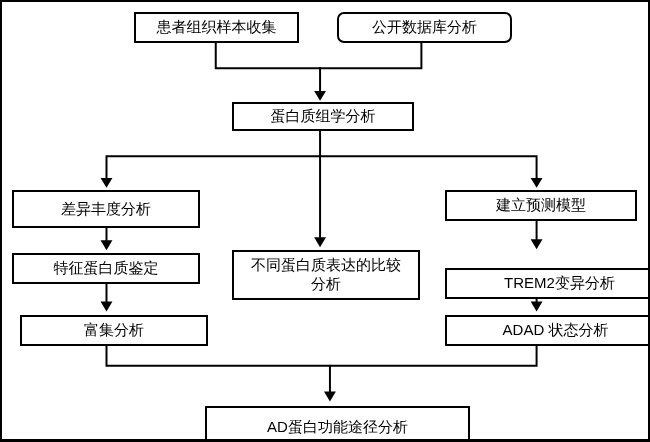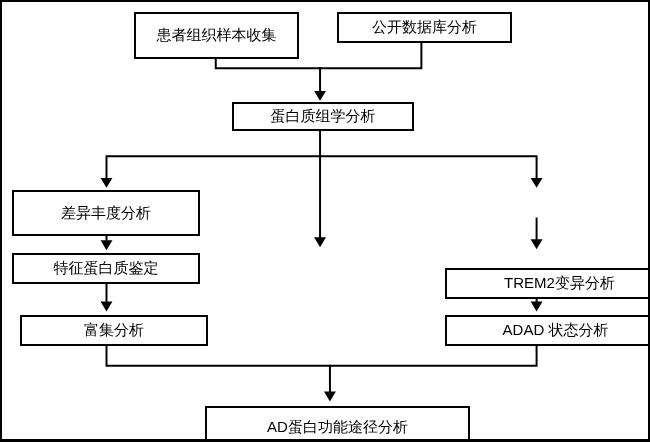--- a/index.html
+++ b/index.html
@@ -42,24 +42,24 @@
     color: #000000;
     font-size: 15px;
     line-height: 1.25;
     display: flex;
     align-items: center;
     justify-content: center;
     text-align: center;
     white-space: pre-line;
   }
   
-  #n-patient    { left: 132px; top: 10px;  width: 165px; height: 47px; }
-  #n-publicdb   { left: 335px; top: 10px;  width: 175px; height: 31px; }
+  #n-patient    { left: 132px; top: 10px;  width: 165px; height: 31px; }
+  #n-publicdb   { left: 335px; top: 10px;  width: 175px; height: 31px; border-radius: 7px; }
   #n-proteomics { left: 230px; top: 100px; width: 182px; height: 29px; }
-  #n-diff       { left: 10px;  top: 188px; width: 188px; height: 46px; }
+  #n-diff       { left: 10px;  top: 188px; width: 188px; height: 38px; }
   #n-feature    { left: 10px;  top: 251px; width: 188px; height: 31px; }
   #n-enrich     { left: 10px;  top: 313px; width: 188px; height: 31px; margin-left: 8px; }
   #n-compare    { left: 230px; top: 248px; width: 188px; height: 50px; }
   #n-predict    { left: 443px; top: 188px; width: 192px; height: 31px; }
   #n-trem2      { left: 443px; top: 266px; width: 229px; height: 31px; }
   #n-adad       { left: 443px; top: 313px; width: 221px; height: 31px; }
   #n-adpath     { left: 203px; top: 404px; width: 265px; height: 43px; }
 </style>
 </head>
 <body>
@@ -115,21 +115,24 @@
   <div class="node" id="n-publicdb">公开数据库分析</div>
 
   <div class="node" id="n-proteomics">蛋白质组学分析</div>
 
   <div class="node" id="n-diff">差异丰度分析</div>
 
   <div class="node" id="n-feature">特征蛋白质鉴定</div>
 
   <div class="node" id="n-enrich">富集分析</div>
 
+  <div class="node" id="n-compare">不同蛋白质表达的比较
+分析</div>
 
+  <div class="node" id="n-predict">建立预测模型</div>
 
   <div class="node" id="n-trem2">TREM2变异分析</div>
 
   <div class="node" id="n-adad">ADAD 状态分析</div>
 
   <div class="node" id="n-adpath">AD蛋白功能途径分析</div>
 
 </div>
 
 </body></html>

